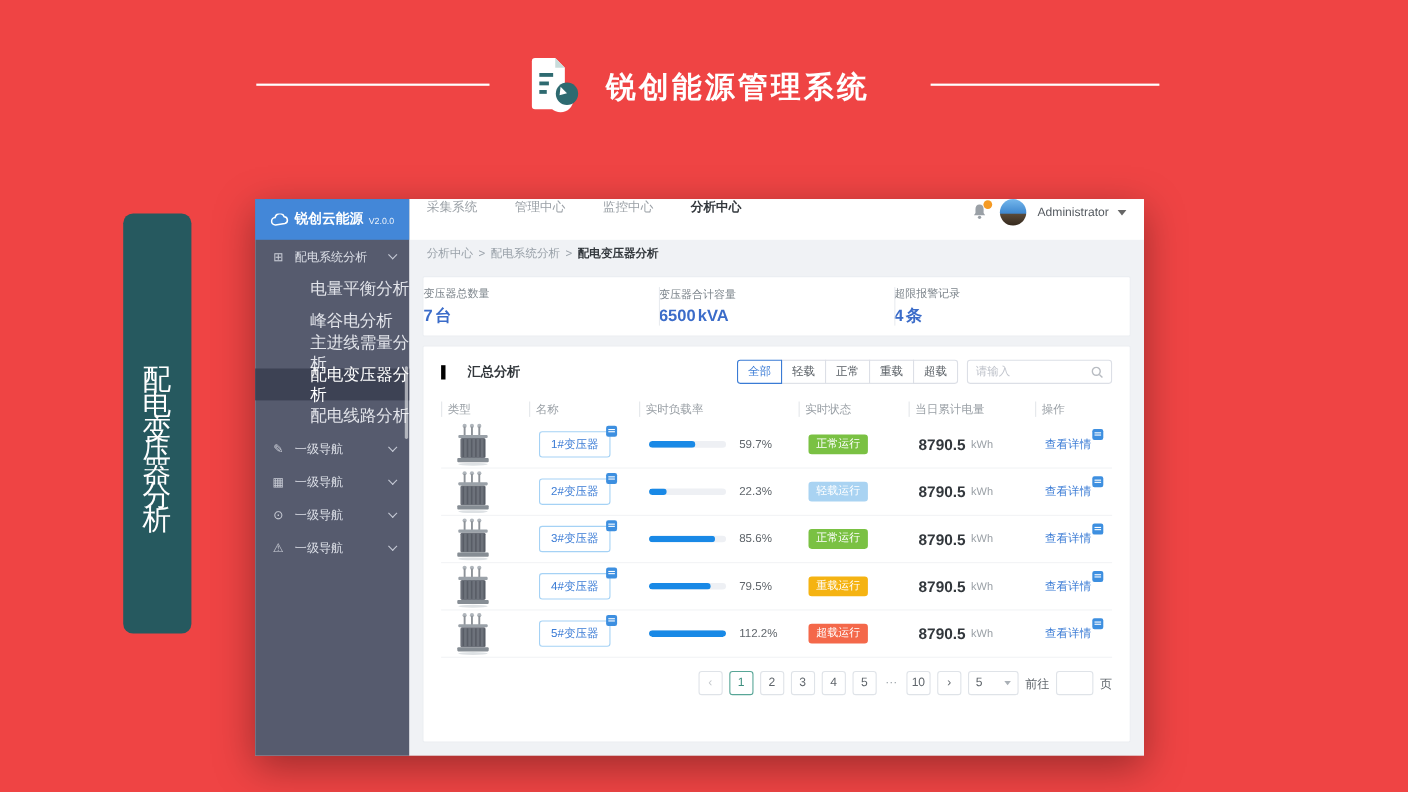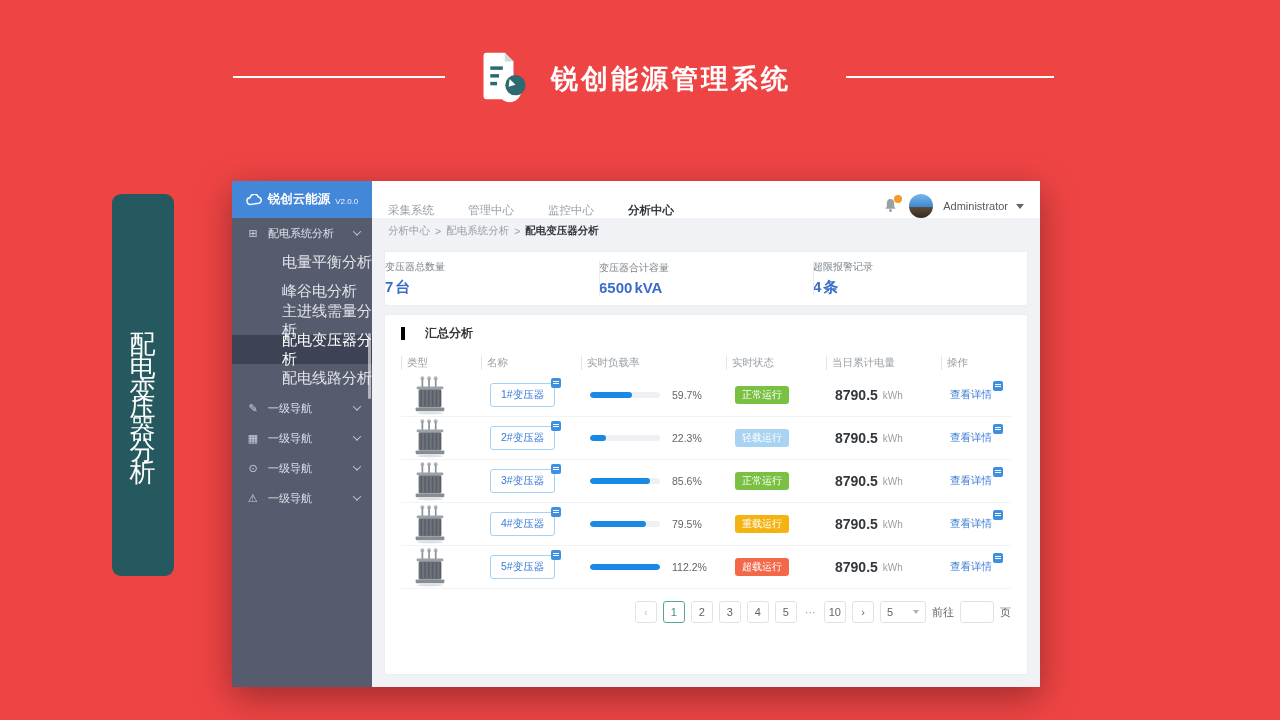--- a/index.html
+++ b/index.html
@@ -28,21 +28,21 @@
   .logo .ver { font-size:8px; font-weight:400; opacity:.9; margin-top:3px; }
   .nav-item { height:30px; display:flex; align-items:center; padding:0 12px 0 14px; color:#dde0e8; font-size:11px; cursor:pointer; }
   .nav-item .ico { width:14px; margin-right:8px; font-size:11px; opacity:.85; text-align:center; }
   .chev { margin-left:auto; width:6px; height:6px; border-right:1.5px solid #c6cad6; border-bottom:1.5px solid #c6cad6; transform:rotate(45deg) translate(-1px,-1px); }
   .nav-child { height:29px; display:flex; align-items:center; padding-left:50px; color:#e2e4ea; font-size:15px; cursor:pointer; }
   .nav-child.active { background:#3d4254; color:#fff; }
   .sb-scroll { position:absolute; right:1px; top:152px; width:3px; height:66px; background:rgba(255,255,255,.55); border-radius:2px; }
 
   
   .main { flex:1; display:flex; flex-direction:column; min-width:0; }
-  .topbar { height:37px; background:#fff; display:flex; align-items:flex-end; padding:0 16px; flex:none; }
+  .topbar { height:37px; background:#fff; display:flex; align-items:flex-start; padding:0 16px; flex:none; }
   .topnav-item { font-size:11.5px; color:#9aa0a6; margin-right:34px; cursor:pointer; white-space:nowrap; }
   .topnav-item.active { color:#32373c; font-weight:700; }
   .top-right { margin-left:auto; display:flex; align-items:center; gap:10px; }
   .bell-wrap { position:relative; width:16px; height:18px; cursor:pointer; }
   .bell-badge { position:absolute; top:-2px; right:-3px; width:8px; height:8px; border-radius:50%; background:#f59a23; }
   .avatar { width:24px; height:24px; border-radius:50%; background:linear-gradient(180deg,#74b7ec 0%,#3f88cf 54%,#5a4a39 56%,#35291d 100%); cursor:pointer; }
   .username { font-size:11px; color:#555a60; }
   .caret-down { width:0; height:0; border-left:4px solid transparent; border-right:4px solid transparent; border-top:5px solid #666; margin-left:-2px; }
 
   .breadcrumb { height:25px; display:flex; align-items:center; padding:0 16px; font-size:10.5px; color:#98a0a8; gap:5px; flex:none; }
@@ -221,20 +221,36 @@
         </div>
         <div class="stat">
           <span class="stat-label">超限报警记录</span>
           <span class="stat-value"><b>4</b><span class="stat-unit">条</span></span>
         </div>
       </div>
 
       <div class="panel">
         <div class="panel-head">
           <span class="panel-title">汇总分析</span>
+          <div class="head-right">
+            <div class="filter-group">
+              <button class="filter-btn active">全部</button>
+              <button class="filter-btn">轻载</button>
+              <button class="filter-btn">正常</button>
+              <button class="filter-btn">重载</button>
+              <button class="filter-btn">超载</button>
+            </div>
+            <div class="search-box">
+              <input placeholder="请输入" style="">
+              <svg width="11" height="11" viewBox="0 0 11 11">
+                <circle cx="4.6" cy="4.6" r="3.6" fill="none" stroke="#b8bcc2" stroke-width="1.3"></circle>
+                <line x1="7.4" y1="7.4" x2="10.2" y2="10.2" stroke="#b8bcc2" stroke-width="1.3"></line>
+              </svg>
+            </div>
+          </div>
         </div>
 
         <div class="thead">
           <span class="th col-type">类型</span>
           <span class="th col-name">名称</span>
           <span class="th col-load">实时负载率</span>
           <span class="th col-status">实时状态</span>
           <span class="th col-energy">当日累计电量</span>
           <span class="th col-action">操作</span>
         </div>

